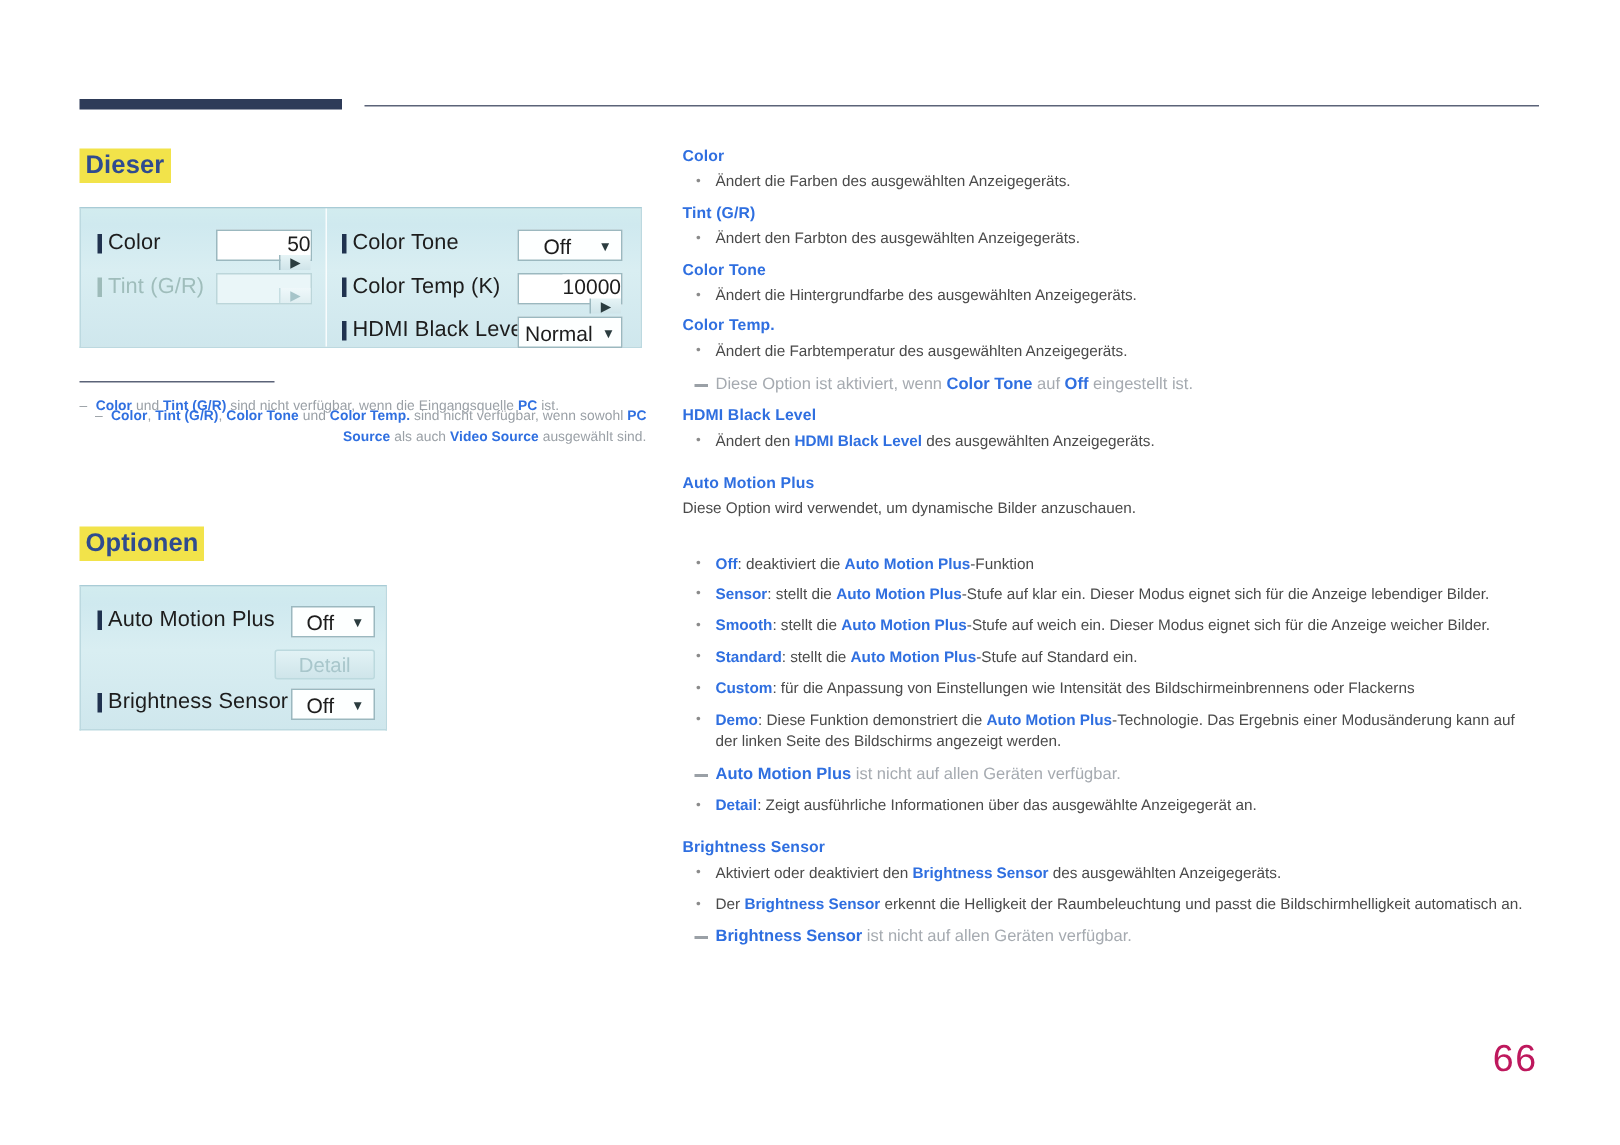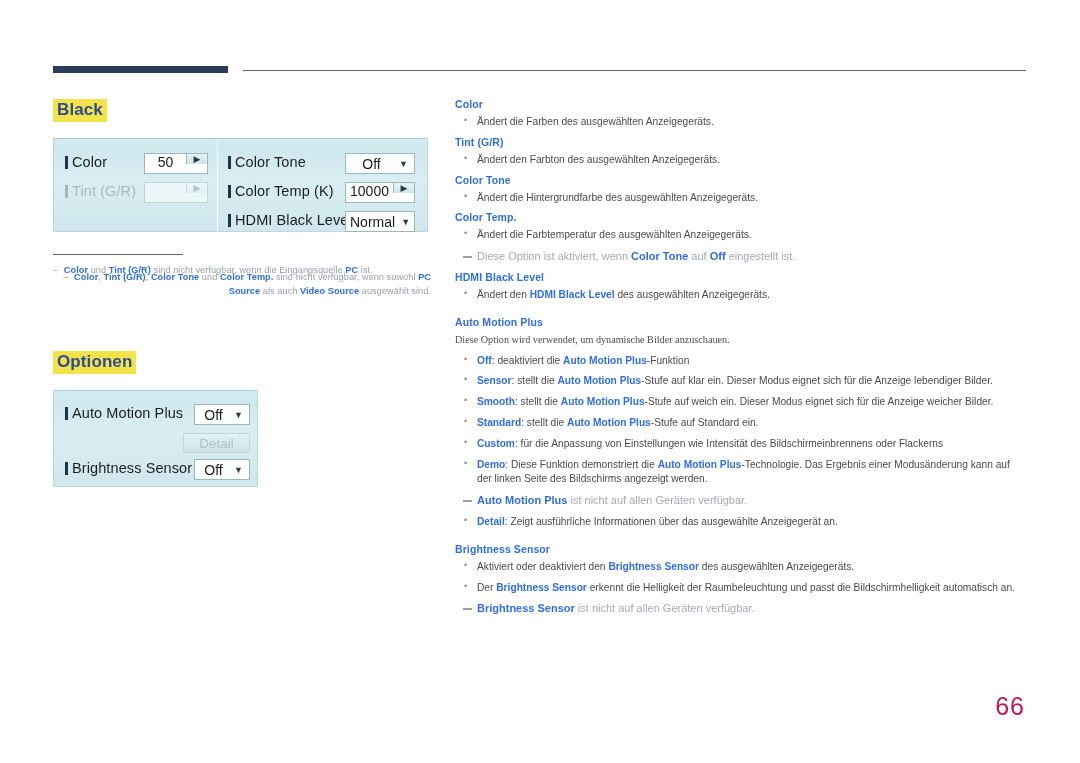--- a/index.html
+++ b/index.html
@@ -51,25 +51,26 @@
     width:3px;height:13px;background:#20324f;margin-right:4px;border-radius:0;
   }
   .osd-tick.dim{background:#9dbbb9;}
   .osd-label{
     font-size:14.5px;color:#1d1d1d;white-space:nowrap;letter-spacing:0.1px;
   }
   .osd-label.dim{color:#9fbdbb;}
 
   
   .osd-field{
-    position:absolute;display:flex;align-items:flex-start;
+    position:absolute;display:flex;align-items:flex-end;
     height:21px;
     border:1px solid #9bb8bf;
     background:#ffffff;
     box-sizing:border-box;
+    flex-direction:column;
   }
   .osd-field .val{
     flex:1;display:flex;align-items:center;justify-content:center;
     font-size:14px;color:#1d1d1d;background:#ffffff;
   }
   .osd-field .spin{
     width:20px;display:flex;align-items:center;justify-content:center;
     background:linear-gradient(180deg,#e6f4f6,#cfe4e9);
     border-left:1px solid #9bb8bf;
     font-size:9px;color:#2b3c3f;
@@ -114,21 +115,21 @@
   .note b{color:#2f6fe0;font-weight:bold;}
 
   
   .rcol{position:absolute;left:455px;top:98px;width:572px;}
   .r-head{
     font-size:10.5px;font-weight:bold;color:#2f6fe0;
     margin:0 0 5px 0;letter-spacing:0.1px;
   }
   .r-head.sp{margin-top:13px;}
   .r-plain{
-    font-size:10.2px;color:#4a4a4a;margin:0 0 6px 0;line-height:1.45;font-family:Liberation Serif, serif;
+    font-size:10.2px;color:#4a4a4a;margin:0 0 22px 0;line-height:1.45;
   }
   .r-item{
     position:relative;font-size:10.2px;color:#4a4a4a;
     padding-left:22px;margin:0 0 6px 0;line-height:1.45;
   }
   .r-item::before{
     content:"•";position:absolute;left:9px;top:-1px;color:#8a8a8a;font-size:9px;
   }
   .r-item b,.r-plain b{color:#2f6fe0;font-weight:bold;}
   .r-note{
@@ -145,21 +146,21 @@
     position:absolute;right:55px;bottom:42px;
     font-size:25px;color:#be185d;letter-spacing:1px;
   }
 </style>
 </head>
 <body>
 
 <div class="header-bar"></div>
 <div class="header-line"></div>
 
-<div class="sec-heading" id="farbe-heading">Black</div>
+<div class="sec-heading" id="farbe-heading">Dieser</div>
 
 <div class="osd" style="left:53px;top:138px;width:375px;height:94px;">
   <div class="osd-inner">
     <div class="osd-divider" style="left:163px;"></div>
 
     <div class="osd-row" style="left:11px;top:15px;">
       <span class="osd-tick"></span>
       <span class="osd-label">Color</span>
     </div>
     <div class="osd-field" style="left:90px;top:14px;width:64px;">

